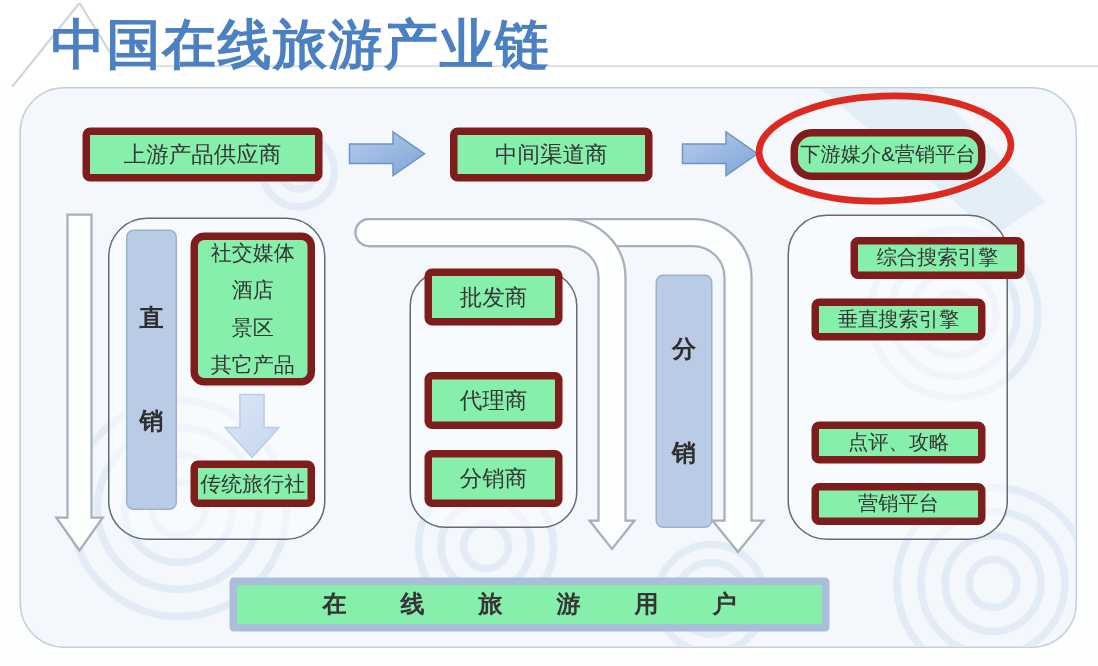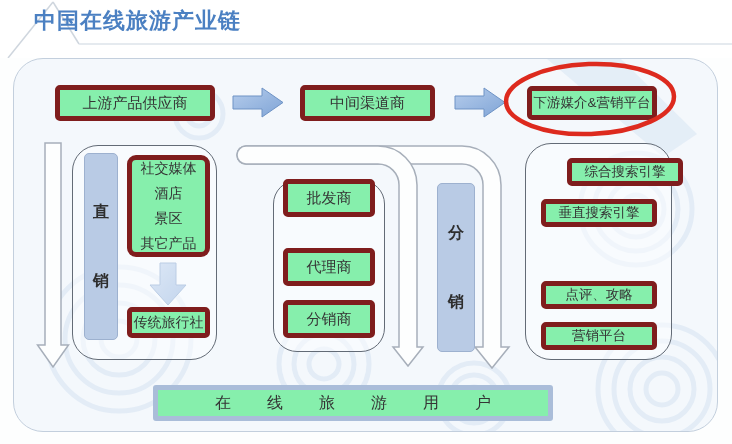--- a/index.html
+++ b/index.html
@@ -1,20 +1,20 @@
 <!DOCTYPE html>
 <html><head>
 <meta charset="utf-8">
 <style>
   html,body{margin:0;padding:0;background:#ffffff;}
   .stage{position:relative;width:732px;height:444px;overflow:hidden;
          font-family:"Liberation Sans","DejaVu Sans",sans-serif;background:#fdfefe;}
   
   .header{position:absolute;left:0;top:0;width:732px;height:58px;background:#ffffff;}
-  .title{position:absolute;left:34px;top:6px;margin:0;font-size:22px;font-weight:bold;
+  .title{position:absolute;left:34px;top:6px;margin:0;font-size:36px;font-weight:bold;
          color:#4b80c2;letter-spacing:1px;}
   .header-deco{position:absolute;left:0;top:0;pointer-events:none;}
   
   .panel{position:absolute;left:13px;top:58px;width:705px;height:374px;
          background:#f4f8fc;border:1.5px solid #c3cfdd;border-radius:30px;
          box-sizing:border-box;overflow:hidden;}
   .ripples{position:absolute;left:0;top:0;}
   
   .box{position:absolute;background:#86efac;border:5px solid #7f1d1d;border-radius:5px;
        color:#353535;display:flex;align-items:center;justify-content:center;
@@ -22,21 +22,21 @@
   
   .container{position:absolute;border:1.6px solid #636b76;border-radius:26px;
              background:rgba(252,254,255,0.55);box-sizing:border-box;}
   
   .vbar{position:absolute;background:#b9cbe5;border:1px solid #9db1cf;border-radius:5px;
         display:flex;flex-direction:column;align-items:center;justify-content:center;
         gap:48px;font-size:16px;font-weight:bold;color:#2e2e2e;box-sizing:border-box;}
   .products{flex-direction:column;line-height:25px;font-size:14px;border-radius:9px;}
   .flows,.annotation{position:absolute;left:0;top:0;pointer-events:none;}
   .users-bar{font-size:16px;letter-spacing:36px;padding-left:36px;border-radius:3px;
-             font-weight:400;}
+             font-weight:700;}
   .small{font-size:13.5px;}
 </style>
 </head>
 <body>
 
 <div class="stage">
 
   <div class="header">
     <svg class="header-deco" width="732" height="58" viewBox="0 0 732 58">
       <line x1="53" y1="2" x2="8" y2="58" stroke="#cfd6de" stroke-width="1.5"></line>
@@ -89,21 +89,21 @@
     <path d="M246,146 H378 A39,39 0 0 1 417,185 V347 H423 L408,366 L393,347 H399 V185 A21,21 0 0 0 378,164 H246 A9,9 0 0 1 246,146 Z" fill="#fdfefe" stroke="#a7afba" stroke-width="1.5"></path>
 
     <polygon points="233,96 262,96 262,88 283,102.5 262,117 262,109 233,109" fill="url(#bluearrow)" stroke="#6e93c5" stroke-width="1"></polygon>
     <polygon points="455,96 484,96 484,88 505,102.5 484,117 484,109 455,109" fill="url(#bluearrow)" stroke="#6e93c5" stroke-width="1"></polygon>
 
     <polygon points="160,263 176,263 176,285 186,285 168,305 150,285 160,285" fill="url(#bluearrow)" stroke="#6e93c5" stroke-width="1"></polygon>
   </svg>
 
   <div class="box" style="left:55px;top:85px;width:160px;height:36px;">上游产品供应商</div>
   <div class="box" style="left:300px;top:85px;width:135px;height:36px;text-align:right;">中间渠道商</div>
-  <div class="box small" style="left:527px;top:86px;width:130px;height:34px;">下游媒介&amp;营销平台</div>
+  <div class="box small" style="left:527px;top:86px;width:130px;height:34px;border-radius:14px;">下游媒介&amp;营销平台</div>
 
   <div class="container" style="left:72px;top:145px;width:145px;height:215px;"></div>
   <div class="vbar" style="left:84px;top:153px;width:34px;height:187px;">
     <span>直</span>
     <span>销</span>
   </div>
   <div class="box products" style="left:127px;top:155px;width:83px;height:102px;">
     <div>社交媒体</div>
     <div>酒店</div>
     <div>景区</div>

